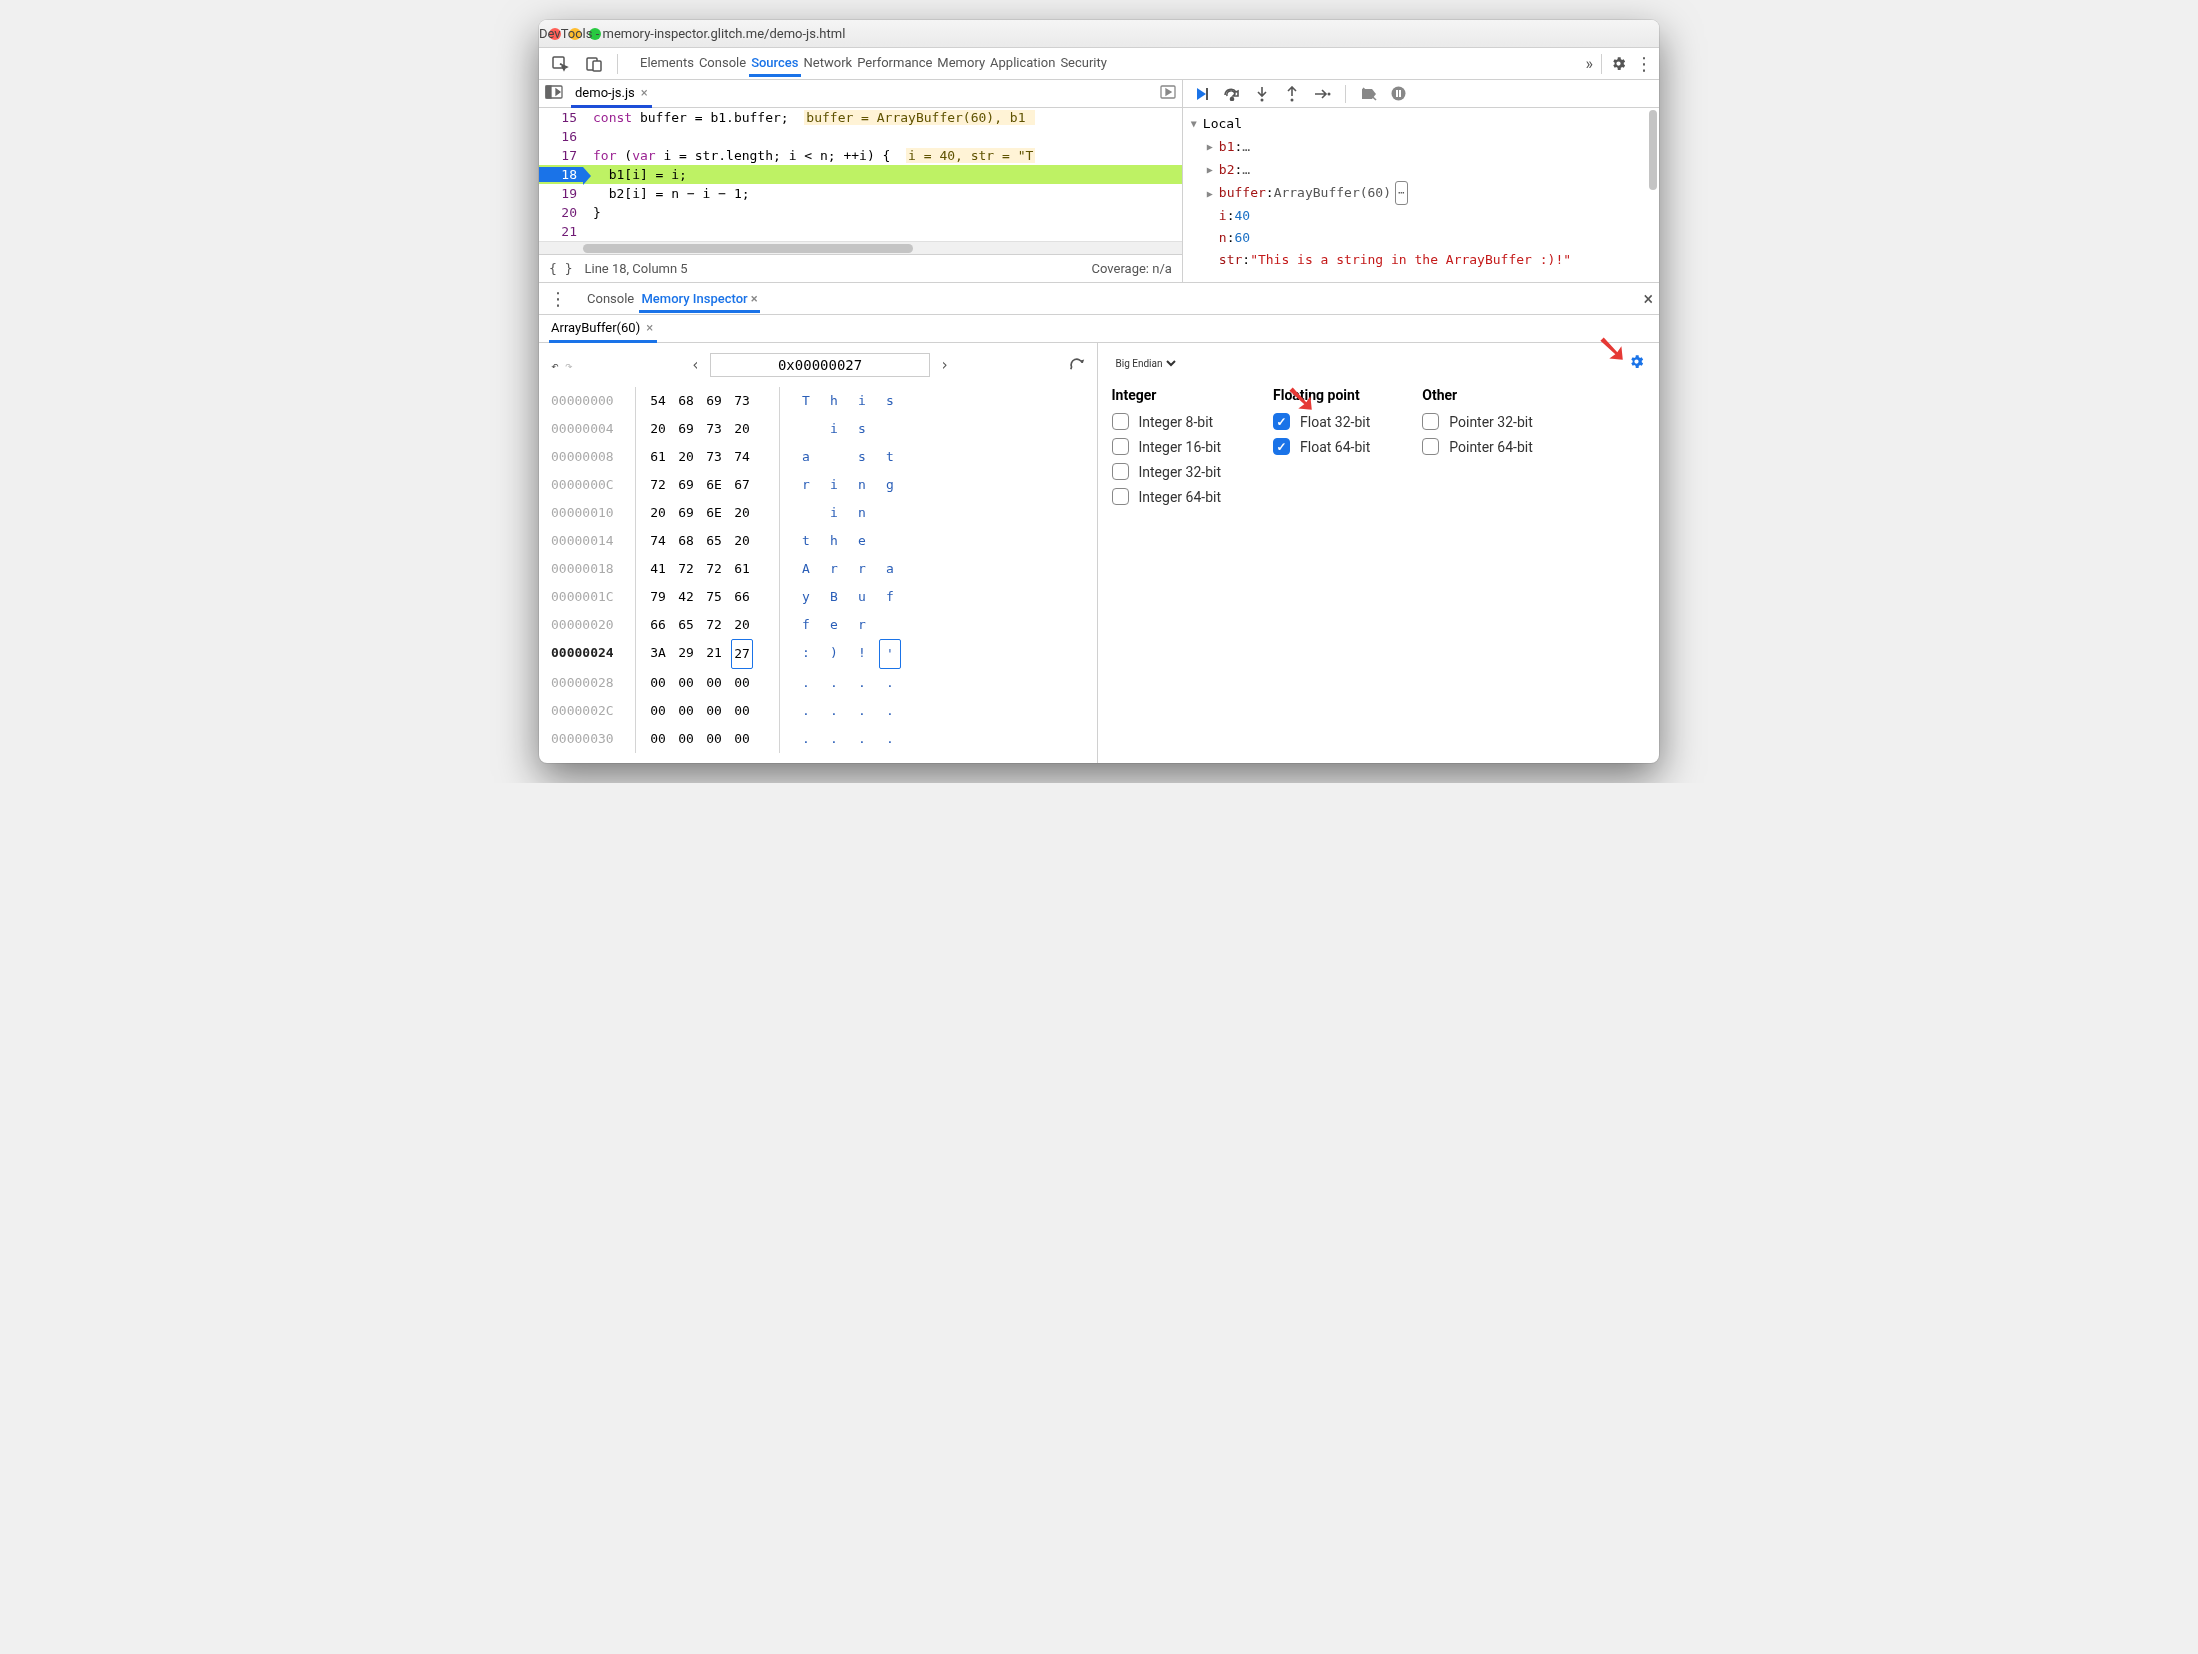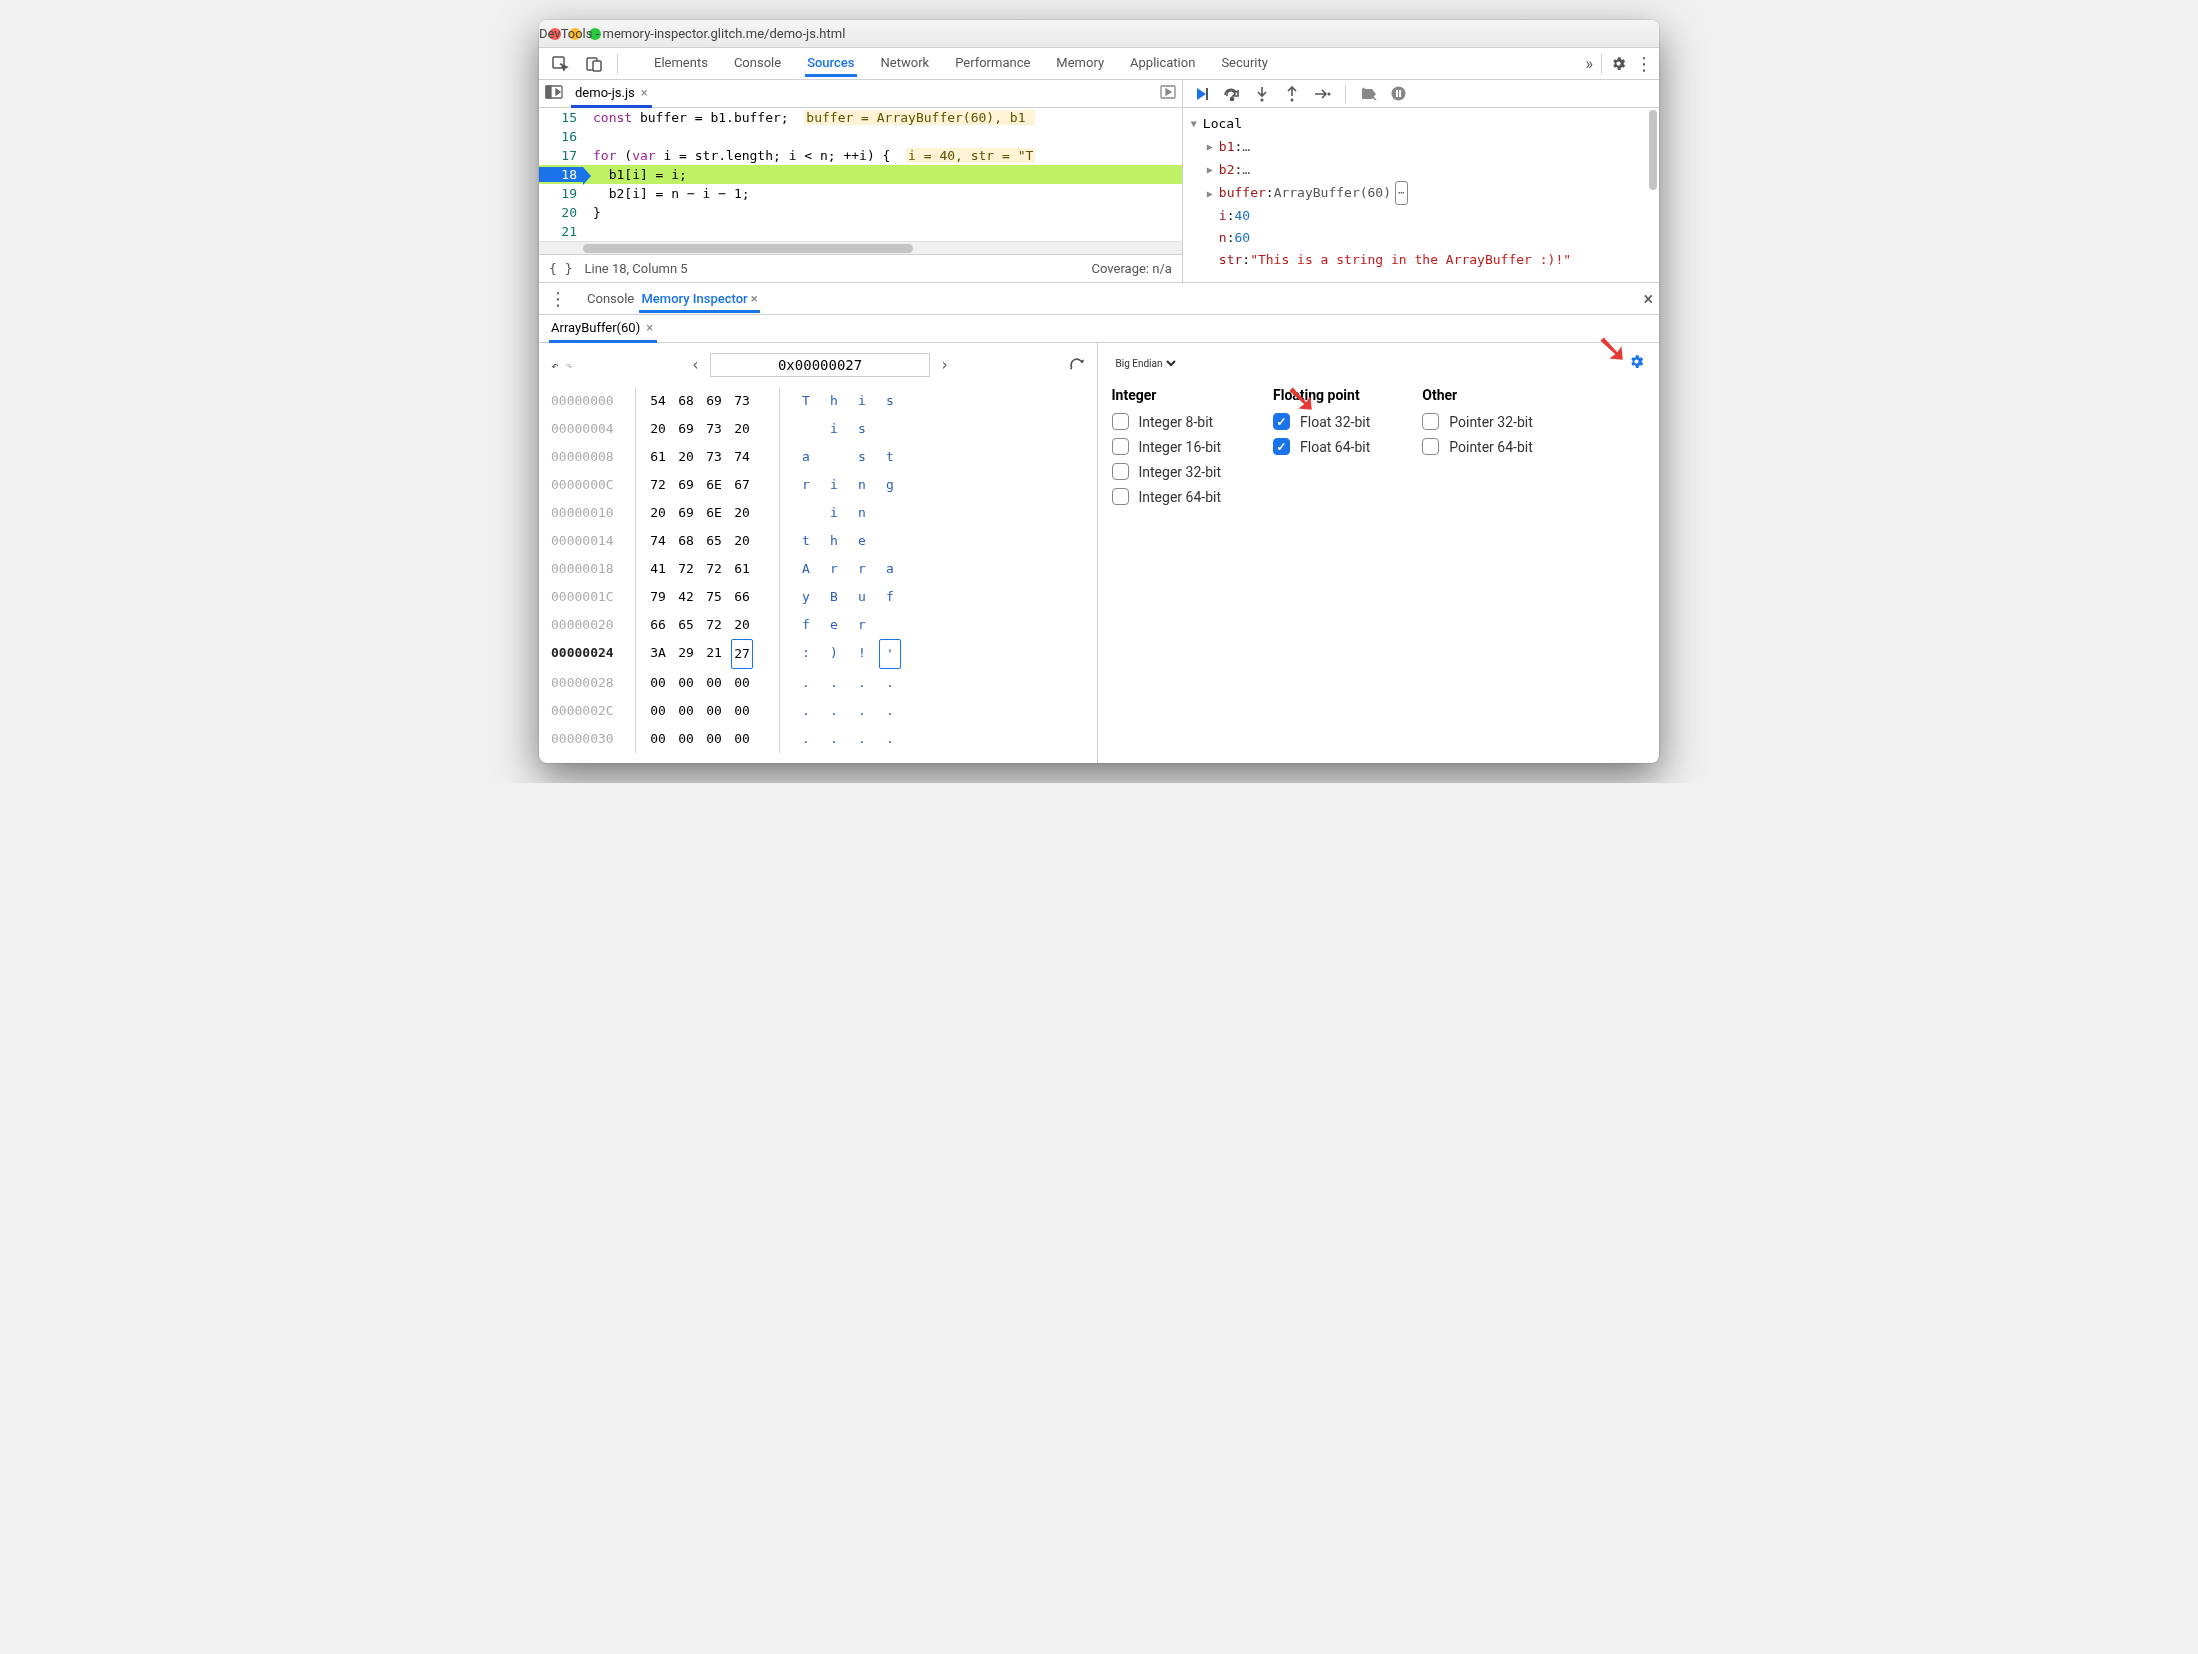--- a/index.html
+++ b/index.html
@@ -32,38 +32,38 @@
 .traffic span { width:12px; height:12px; border-radius:50%; display:inline-block; }
 .tl-close { background:#ff5f57; }
 .tl-min { background:#ffbd2e; }
 .tl-max { background:#28c940; }
 .titlebar-title { position:absolute; left:0; right:0; text-align:left; font-size:13px; color:#444; }
 .tabbar {
   display:flex; align-items:center; height:32px; border-bottom:1px solid #d0d0d0;
   padding: 0 6px; gap:4px;
 }
 .icon-btn { background:none; border:none; padding:4px 6px; color:#555; font-size:14px; cursor:pointer; }
-.tabbar .tabs { display:flex; gap:22px; margin-left:26px;justify-content:flex-end; }
+.tabbar .tabs { display:flex; gap:1px; margin-left:12px;justify-content:flex-end; }
 .tabbar .tab { color:#555; padding:5px 2px 4px; border-bottom: 3px solid transparent; cursor:pointer; }
 .tabbar .tab.active { color:#1a73e8; border-bottom-color:#1a73e8; font-weight:500; }
 .tabbar .right { margin-left:auto; display:flex; align-items:center; gap:8px; color:#555; }
 .tabbar .right svg, .tabbar svg { display:block; }
 
 .columns { display:flex; border-bottom:1px solid #d0d0d0; }
 .sources-left { flex:1.35; display:flex; flex-direction:column; border-right:1px solid #d0d0d0; min-width:0; }
 .sources-right { flex:1; display:flex; flex-direction:column; min-width:0; position:relative; }
 
 .file-tabrow { display:flex; align-items:center; height:28px; border-bottom:1px solid #d0d0d0; padding:0 6px; }
 .file-tabrow .file-tab { display:flex; align-items:center; gap:6px; padding:0 4px; border-bottom:3px solid #1d4ed8; height:28px; }
 .file-tabrow .close-x { color:#888; cursor:pointer; }
 .file-tabrow .snippets-icon { margin-left:auto; color:#888; }
 
 .code-area { font-family: Menlo, Consolas, monospace; font-size:13px; overflow:hidden; position:relative; }
 .code-line { display:flex; height:19px; align-items:center; white-space:pre; }
-.gutter { width:44px; text-align:right; padding-right:6px; color:#0f766e; background:#fff; flex-shrink:0; }
+.gutter { width:44px; text-align:right; padding-right:6px; color:#701a75; background:#fff; flex-shrink:0; }
 .gutter.active { background:#1a73e8; color:#fff; position:relative; }
 .gutter.active::after { content:''; position:absolute; right:-8px; top:0; border:9.5px solid transparent; border-left:8px solid #1a73e8; border-right:0; }
 .codetxt { padding-left:10px; flex:1; overflow:hidden; }
 .line-active { background:#bef264; }
 .kw { color:#9b2393; }
 .hint { background:#fff3d6; color:#5f5200; padding:0 2px; }
 .hscroll { height:13px; background:#f0f0f0; border-top:1px solid #e0e0e0; display:flex; }
 .hscroll .thumb { height:9px; margin:2px 0 2px 44px; width:330px; background:#c4c4c4; border-radius:5px; }
 
 .statusbar { display:flex; align-items:center; height:28px; border-top:1px solid #d0d0d0; padding:0 10px; color:#555; }

